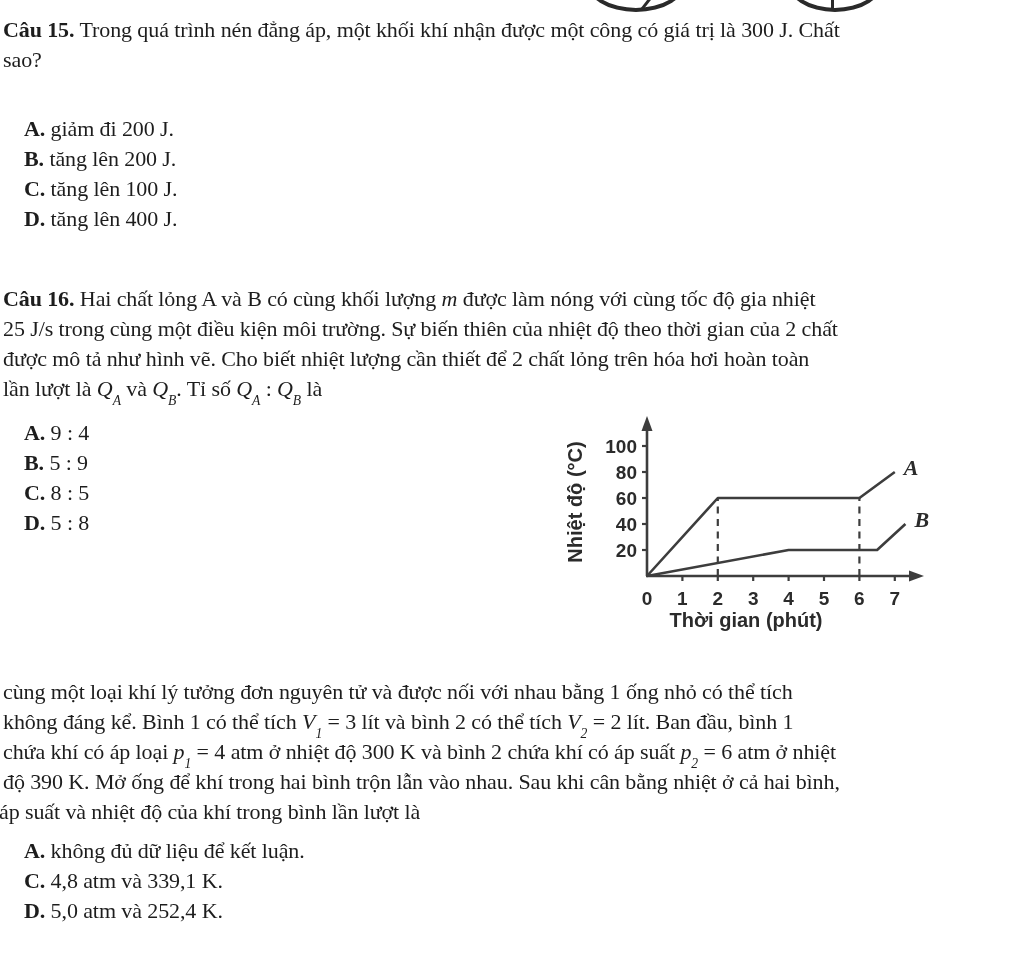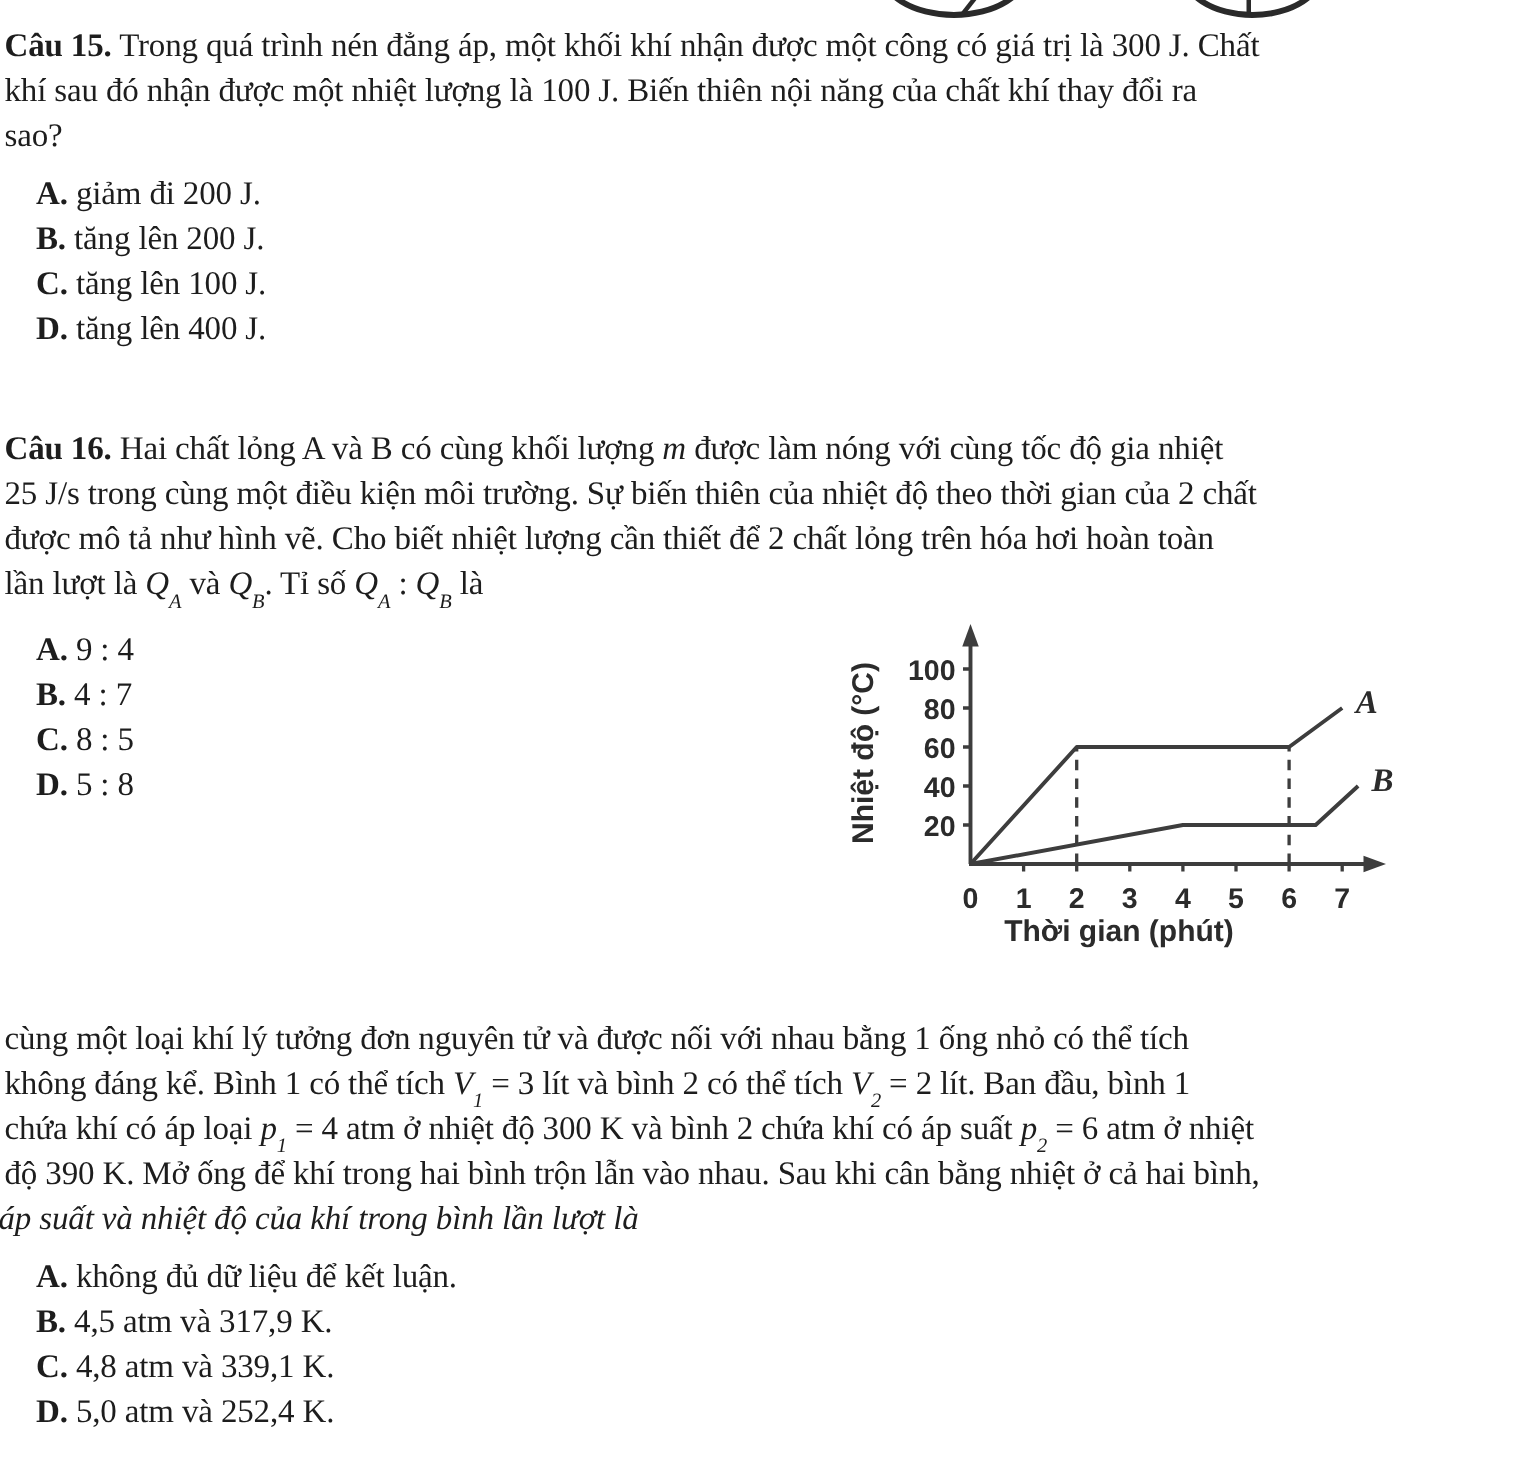--- a/index.html
+++ b/index.html
@@ -32,41 +32,40 @@
 <div class="page">
 
   <div class="gauge-crop" style="left:585px; top:-52px; width:102px; height:64px;"></div>
   <div class="needle" style="left:644px; top:-3px; width:3px; height:15px; transform:rotate(38deg);"></div>
   <div class="gauge-crop" style="left:786px; top:-52px; width:98px; height:64px;"></div>
   <div class="needle" style="left:831px; top:-4px; width:3px; height:12px;"></div>
 
   <div>
     <div class="para" style="top:15px;">
       <div class="line"><span class="b">Câu 15.</span><span> Trong quá trình nén đẳng áp, một khối khí nhận được một công có giá trị là 300 J. Chất</span></div>
-      <div class="line"><span>khí sau đó nhận được một nhiệt lượng là 100 J. Biến thiên nội năng của chất khí thay đổi ra</span></div>
       <div class="line"><span>sao?</span></div>
     </div>
     <div class="options" style="top:114px;">
       <div class="option"><span class="b">A.</span><span> giảm đi 200 J.</span></div>
       <div class="option"><span class="b">B.</span><span> tăng lên 200 J.</span></div>
       <div class="option"><span class="b">C.</span><span> tăng lên 100 J.</span></div>
       <div class="option"><span class="b">D.</span><span> tăng lên 400 J.</span></div>
     </div>
   </div>
 
   <div>
     <div class="para" style="top:284px;">
       <div class="line"><span class="b">Câu 16.</span><span> Hai chất lỏng A và B có cùng khối lượng </span><span class="it">m</span><span> được làm nóng với cùng tốc độ gia nhiệt</span></div>
       <div class="line"><span>25 J/s trong cùng một điều kiện môi trường. Sự biến thiên của nhiệt độ theo thời gian của 2 chất</span></div>
       <div class="line"><span>được mô tả như hình vẽ. Cho biết nhiệt lượng cần thiết để 2 chất lỏng trên hóa hơi hoàn toàn</span></div>
       <div class="line"><span>lần lượt là </span><span class="it">Q</span><sub class="it">A</sub><span> và </span><span class="it">Q</span><sub class="it">B</sub><span>. Tỉ số </span><span class="it">Q</span><sub class="it">A</sub><span> : </span><span class="it">Q</span><sub class="it">B</sub><span> là</span></div>
     </div>
     <div class="options" style="top:418px;">
       <div class="option"><span class="b">A.</span><span> 9 : 4</span></div>
-      <div class="option"><span class="b">B.</span><span> 4 : 7</span></div>
+      <div class="option"><span class="b">B.</span><span> 5 : 9</span></div>
       <div class="option"><span class="b">C.</span><span> 8 : 5</span></div>
       <div class="option"><span class="b">D.</span><span> 5 : 8</span></div>
     </div>
     <figure class="chart">
       <svg width="420" height="245" viewBox="0 0 420 245">
           <line x1="91" y1="164" x2="91" y2="16" stroke="#3d3d3d" stroke-width="2.6"></line>
           <path d="M 85.5 19 L 91 4 L 96.5 19 Z" fill="#3d3d3d"></path>
           <line x1="90" y1="164" x2="355" y2="164" stroke="#3d3d3d" stroke-width="2.6"></line>
           <path d="M 353 158.5 L 368 164 L 353 169.5 Z" fill="#3d3d3d"></path>
           <line x1="86" y1="138" x2="92" y2="138" stroke="#3d3d3d" stroke-width="2.2"></line>
@@ -105,23 +104,22 @@
         </svg>
     </figure>
   </div>
 
   <div>
     <div class="para" style="top:677px;">
       <div class="line"><span>cùng một loại khí lý tưởng đơn nguyên tử và được nối với nhau bằng 1 ống nhỏ có thể tích</span></div>
       <div class="line"><span>không đáng kể. Bình 1 có thể tích </span><span class="it">V</span><sub class="it">1</sub><span> = 3 lít và bình 2 có thể tích </span><span class="it">V</span><sub class="it">2</sub><span> = 2 lít. Ban đầu, bình 1</span></div>
       <div class="line"><span>chứa khí có áp loại </span><span class="it">p</span><sub class="it">1</sub><span> = 4 atm ở nhiệt độ 300 K và bình 2 chứa khí có áp suất </span><span class="it">p</span><sub class="it">2</sub><span> = 6 atm ở nhiệt</span></div>
       <div class="line"><span>độ 390 K. Mở ống để khí trong hai bình trộn lẫn vào nhau. Sau khi cân bằng nhiệt ở cả hai bình,</span></div>
-      <div class="line" style="margin-left:-4px;font-style:italic;"><span>áp suất và nhiệt độ của khí trong bình lần lượt là</span></div>
+      <div class="line" style="margin-left:-4px;"><span>áp suất và nhiệt độ của khí trong bình lần lượt là</span></div>
     </div>
     <div class="options" style="top:836px;">
       <div class="option"><span class="b">A.</span><span> không đủ dữ liệu để kết luận.</span></div>
-      <div class="option"><span class="b">B.</span><span> 4,5 atm và 317,9 K.</span></div>
       <div class="option"><span class="b">C.</span><span> 4,8 atm và 339,1 K.</span></div>
       <div class="option"><span class="b">D.</span><span> 5,0 atm và 252,4 K.</span></div>
     </div>
   </div>
 
 </div>
 
 </body></html>

